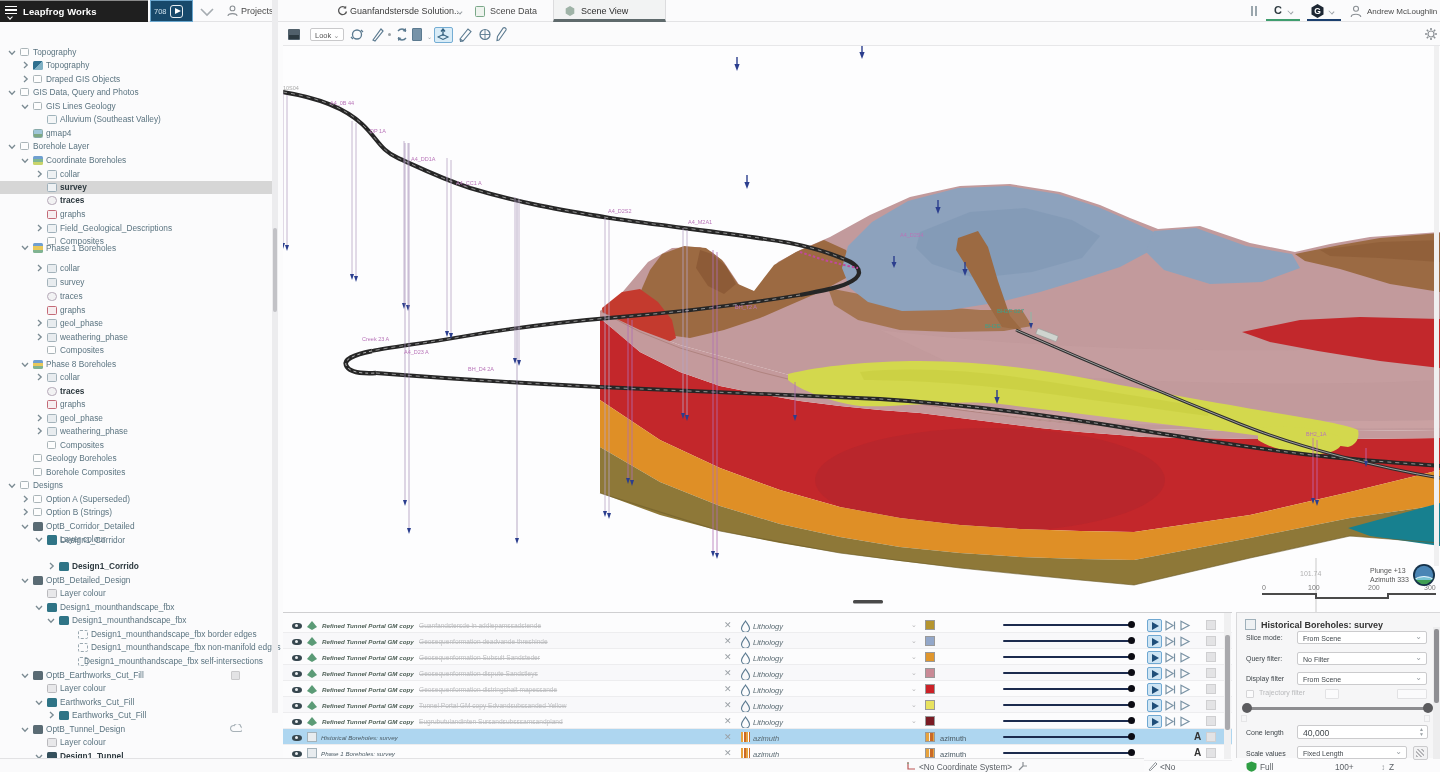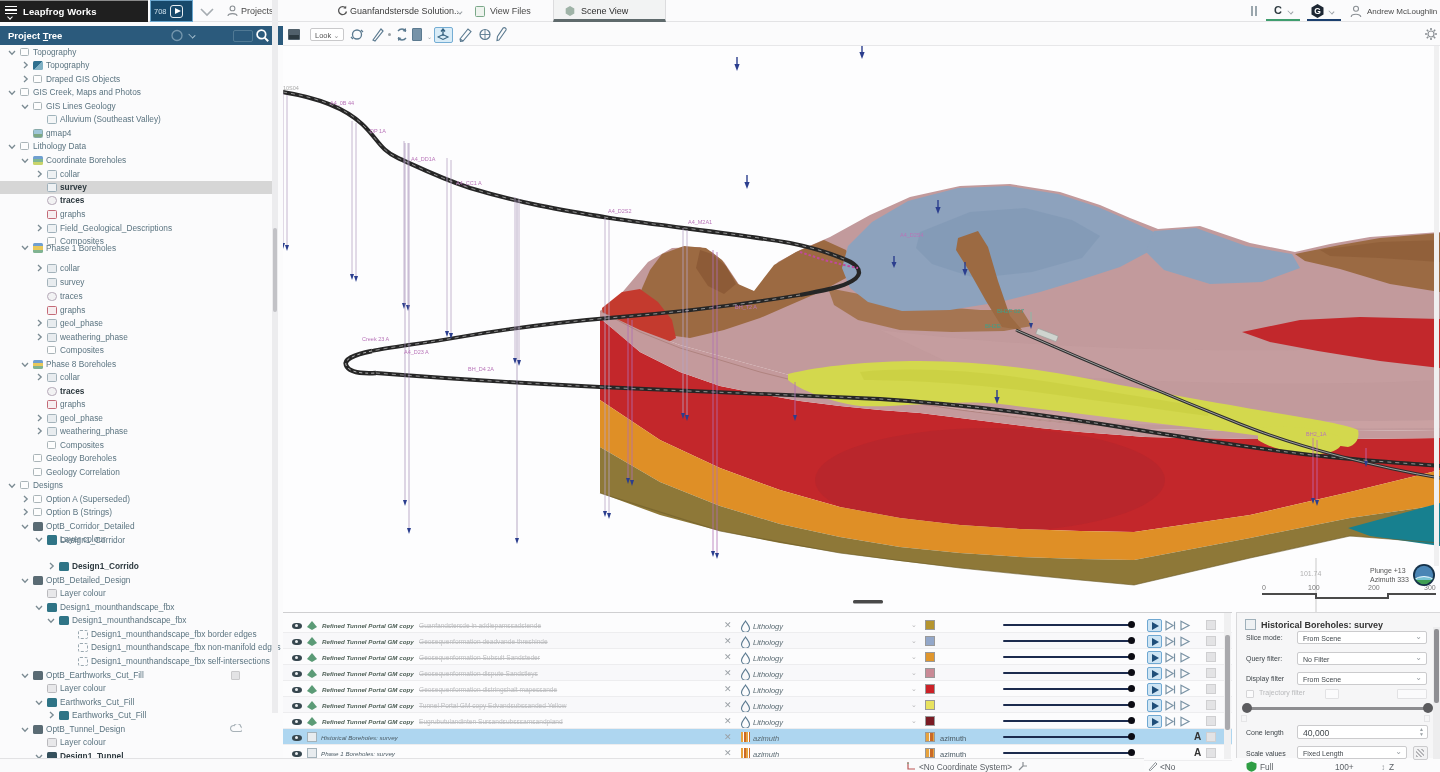--- a/index.html
+++ b/index.html
@@ -72,21 +72,21 @@
       <path d="M1 11 C1 7.8 10 7.8 10 11" fill="none" stroke="#8a8f94" stroke-width="1.1"></path>
     </svg>
 <div class="tabtxt" style="left:241px">Projects</div>
 <svg class="abs" style="left:337px;top:5px" width="11" height="12" viewBox="0 0 11 12">
       <path d="M8.8 3.2 A4 4 0 1 0 9.5 6.5" fill="none" stroke="#555" stroke-width="1.3"></path>
       <path d="M9.2 0.8 L9.2 3.6 L6.4 3.4 Z" fill="#555"></path>
     </svg>
 <div class="tabtxt" style="left:350px;color:#3c3c3c">Guanfandstersde Solution...</div>
 <div class="abs" style="left:457px;top:9px;width:5px;height:5px;border-right:1.3px solid #9aa0a5;border-bottom:1.3px solid #9aa0a5;transform:rotate(45deg) scale(1,.7)"></div>
 <div class="abs" style="left:475px;top:5.5px;width:10px;height:11px;background:#eef3ee;border:1.2px solid #7ba889;border-radius:1.5px"></div>
-<div class="tabtxt" style="left:490px">View Files</div>
+<div class="tabtxt" style="left:490px">Scene Data</div>
 <div id="sceneviewtab"></div>
 <svg class="abs" style="left:564px;top:5px" width="12" height="12" viewBox="0 0 12 12">
       <path d="M6 1 L10.3 3.5 L10.3 8.5 L6 11 L1.7 8.5 L1.7 3.5 Z" fill="#8aa294" opacity="0.8"></path>
     </svg>
 <div class="tabtxt" style="left:581px;color:#2f2f2f">Scene View</div>
 <div class="abs" style="left:1251px;top:6px;width:1.8px;height:10px;background:#9aa6ad"></div>
 <div class="abs" style="left:1255px;top:6px;width:1.8px;height:10px;background:#9aa6ad"></div>
 <div class="abs" style="left:1274px;top:4px;font-size:11px;font-weight:bold;color:#2e3a40">C</div>
 <div class="abs" style="left:1288px;top:9px;width:5px;height:5px;border-right:1.2px solid #9aa0a5;border-bottom:1.2px solid #9aa0a5;transform:rotate(45deg) scale(1,.7)"></div>
 <div class="abs" style="left:1266px;top:18.5px;width:34px;height:2.5px;background:#3f9d6e"></div>
@@ -94,32 +94,20 @@
       <path d="M7.5 1 L13.5 4.5 L13.5 11.5 L7.5 15 L1.5 11.5 L1.5 4.5 Z" fill="#1d2733"></path>
       <text x="7.5" y="11" font-size="8.5" font-weight="bold" fill="#fff" text-anchor="middle" font-family="Liberation Sans">G</text>
     </svg>
 <div class="abs" style="left:1329px;top:9px;width:5px;height:5px;border-right:1.2px solid #9aa0a5;border-bottom:1.2px solid #9aa0a5;transform:rotate(45deg) scale(1,.7)"></div>
 <div class="abs" style="left:1307px;top:18.5px;width:34px;height:2.5px;background:#1b3f6e"></div>
 <svg class="abs" style="left:1350px;top:5px" width="12" height="13" viewBox="0 0 12 13">
       <circle cx="6" cy="3.8" r="2.5" fill="none" stroke="#8a8f94" stroke-width="1.1"></circle>
       <path d="M1.2 12 C1.2 8.4 10.8 8.4 10.8 12" fill="none" stroke="#8a8f94" stroke-width="1.1"></path>
     </svg>
 <div class="abs" style="left:1367px;top:7px;font-size:8px;color:#4a4a4a">Andrew McLoughlin</div>
-<div id="ptheader">
-      <div class="t">Project <span style="text-decoration:underline">T</span>ree</div>
-<svg class="abs" style="left:170px;top:3px;opacity:.45" width="14" height="13" viewBox="0 0 14 13">
-        <circle cx="7" cy="6.5" r="5" fill="none" stroke="#cfe0ea" stroke-width="1.3"></circle>
-      </svg>
-<div class="abs" style="left:189px;top:6px;width:6px;height:6px;border-right:1.4px solid #cfe0ea;border-bottom:1.4px solid #cfe0ea;transform:rotate(45deg) scale(1,.7);opacity:.8"></div>
-<div class="abs" style="left:233px;top:3.5px;width:20px;height:12px;border:1px solid #6f93a8;border-radius:2px;opacity:.55"></div>
-<svg class="abs" style="left:255px;top:2px" width="15" height="15" viewBox="0 0 15 15">
-        <circle cx="6.4" cy="6.4" r="4.3" fill="none" stroke="#fff" stroke-width="1.7"></circle>
-        <line x1="9.6" y1="9.6" x2="13.2" y2="13.2" stroke="#fff" stroke-width="2"></line>
-      </svg>
-</div>
 
 <div id="treesel" style="top:181px;width:272px"></div>
 <div class="trow" style="top:45.5px">
       <svg class="abs" style="left:8px;top:3px" width="8" height="7" viewBox="0 0 8 7">
         <path d="M1 2 L4 5.2 L7 2" fill="none" stroke="#7a8a92" stroke-width="1.3"></path>
       </svg>
       <div class="cbox" style="left:20px"></div>
       <div class="lbl" style="left:33px">Topography</div>
     </div>
 <div class="trow" style="top:58.5px">
@@ -134,21 +122,21 @@
         <path d="M2 1 L5.2 4 L2 7" fill="none" stroke="#7a8a92" stroke-width="1.3"></path>
       </svg>
       <div class="cbox" style="left:33px"></div>
       <div class="lbl" style="left:46px">Draped GIS Objects</div>
     </div>
 <div class="trow" style="top:85.5px">
       <svg class="abs" style="left:8px;top:3px" width="8" height="7" viewBox="0 0 8 7">
         <path d="M1 2 L4 5.2 L7 2" fill="none" stroke="#7a8a92" stroke-width="1.3"></path>
       </svg>
       <div class="cbox" style="left:20px"></div>
-      <div class="lbl" style="left:33px">GIS Creek, Maps and Photos</div>
+      <div class="lbl" style="left:33px">GIS Data, Query and Photos</div>
     </div>
 <div class="trow" style="top:99.5px">
       <svg class="abs" style="left:21px;top:3px" width="8" height="7" viewBox="0 0 8 7">
         <path d="M1 2 L4 5.2 L7 2" fill="none" stroke="#7a8a92" stroke-width="1.3"></path>
       </svg>
       <div class="cbox" style="left:33px"></div>
       <div class="lbl" style="left:46px">GIS Lines Geology</div>
     </div>
 <div class="trow" style="top:112.5px">
       <div class="ticn" style="left:47px;background:#f4f6f7;border:1px solid #9fb3bb"></div>
@@ -156,21 +144,21 @@
     </div>
 <div class="trow" style="top:126.5px">
       <div class="ticn" style="left:33px;background:linear-gradient(180deg,#9fc6d8 55%,#7da883 55%);border:1px solid #8aa"></div>
       <div class="lbl" style="left:46px">gmap4</div>
     </div>
 <div class="trow" style="top:139.5px">
       <svg class="abs" style="left:8px;top:3px" width="8" height="7" viewBox="0 0 8 7">
         <path d="M1 2 L4 5.2 L7 2" fill="none" stroke="#7a8a92" stroke-width="1.3"></path>
       </svg>
       <div class="cbox" style="left:20px"></div>
-      <div class="lbl" style="left:33px">Lithology Data</div>
+      <div class="lbl" style="left:33px">Borehole Layer</div>
     </div>
 <div class="trow" style="top:153.5px">
       <svg class="abs" style="left:21px;top:3px" width="8" height="7" viewBox="0 0 8 7">
         <path d="M1 2 L4 5.2 L7 2" fill="none" stroke="#7a8a92" stroke-width="1.3"></path>
       </svg>
       <div class="ticn" style="left:33px;background:linear-gradient(180deg,#6f9fd0 34%,#7fb694 34%,#7fb694 67%,#c9d46a 67%)"></div>
       <div class="lbl" style="left:46px">Coordinate Boreholes</div>
     </div>
 <div class="trow" style="top:167.5px">
       <svg class="abs" style="left:36px;top:2.5px" width="7" height="8" viewBox="0 0 7 8">
@@ -285,21 +273,21 @@
 <div class="trow" style="top:438.5px">
       <div class="cbox" style="left:47px"></div>
       <div class="lbl" style="left:60px">Composites</div>
     </div>
 <div class="trow" style="top:451.5px">
       <div class="cbox" style="left:33px"></div>
       <div class="lbl" style="left:46px">Geology Boreholes</div>
     </div>
 <div class="trow" style="top:465.5px">
       <div class="cbox" style="left:33px"></div>
-      <div class="lbl" style="left:46px">Geology Correlation</div>
+      <div class="lbl" style="left:46px">Borehole Composites</div>
     </div>
 <div class="trow" style="top:478.5px">
       <svg class="abs" style="left:8px;top:3px" width="8" height="7" viewBox="0 0 8 7">
         <path d="M1 2 L4 5.2 L7 2" fill="none" stroke="#7a8a92" stroke-width="1.3"></path>
       </svg>
       <div class="cbox" style="left:20px"></div>
       <div class="lbl" style="left:33px">Designs</div>
     </div>
 <div class="trow" style="top:492.5px">
       <svg class="abs" style="left:22px;top:2.5px" width="7" height="8" viewBox="0 0 7 8">
@@ -368,21 +356,21 @@
 <div class="trow" style="top:627.5px">
       <div class="ticn" style="left:78px;background:none;border:1px dashed #9aa8b0;border-radius:2px"></div>
       <div class="lbl" style="left:91px">Design1_mounthandscape_fbx border edges</div>
     </div>
 <div class="trow" style="top:640.5px">
       <div class="ticn" style="left:78px;background:none;border:1px dashed #9aa8b0;border-radius:2px"></div>
       <div class="lbl" style="left:91px">Design1_mounthandscape_fbx non-manifold edges</div>
     </div>
 <div class="trow" style="top:654.5px">
       <div class="ticn" style="left:78px;background:none;border:1px dashed #9aa8b0;border-radius:2px"></div>
-      <div class="lbl" style="left:91px">Design1_mounthandscape_fbx self-intersections</div>
+      <div class="lbl" style="left:84px">Design1_mounthandscape_fbx self-intersections</div>
     </div>
 <div class="trow" style="top:668.5px">
       <svg class="abs" style="left:21px;top:3px" width="8" height="7" viewBox="0 0 8 7">
         <path d="M1 2 L4 5.2 L7 2" fill="none" stroke="#7a8a92" stroke-width="1.3"></path>
       </svg>
       <div class="ticn" style="left:33px;background:#5a6b74"></div>
       <div class="lbl" style="left:46px">OptB_Earthworks_Cut_Fill</div>
     </div>
 <div class="trow" style="top:681.5px">
       <div class="ticn" style="left:47px;background:#e8e8ea;border:1px solid #b9b9bd"></div>

